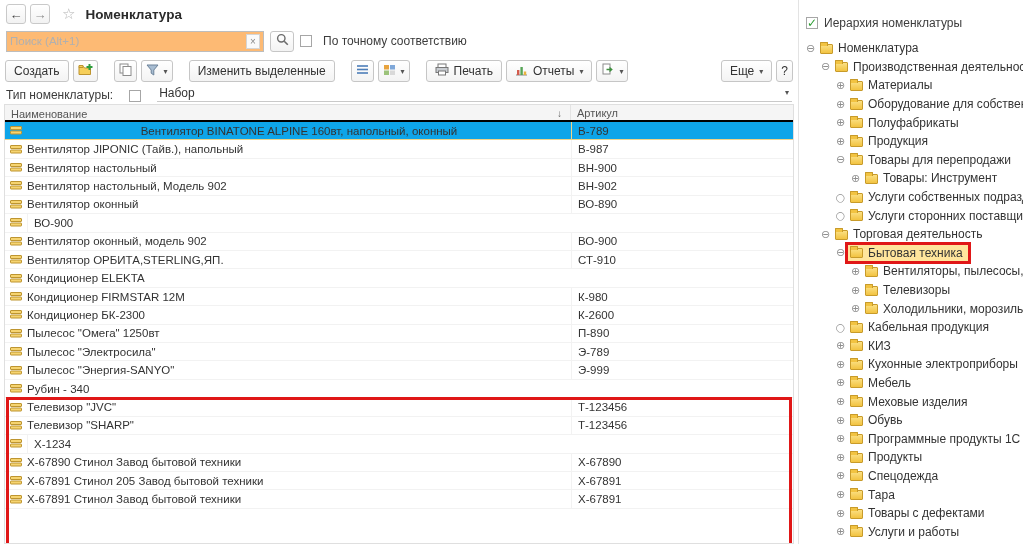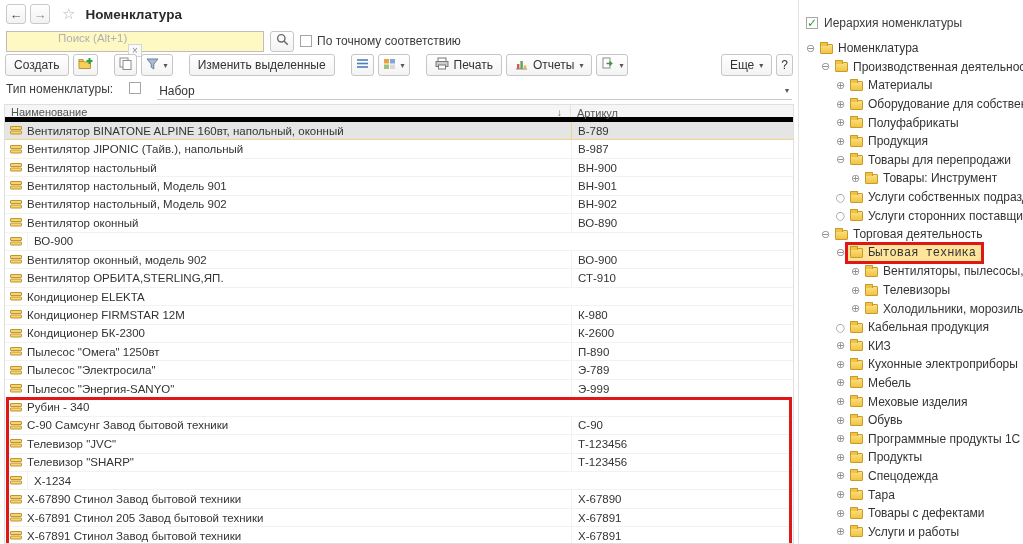--- a/index.html
+++ b/index.html
@@ -13,77 +13,77 @@
   .top-header { height:28px; display:flex; align-items:center; padding:0 6px; gap:4px; }
   .nav-btn { width:20px; height:20px; border:1px solid #C9C9C9; border-radius:3px;
              background:linear-gradient(#FFF,#F2F2F2); color:#444; font-size:13px;
              display:flex; align-items:center; justify-content:center; cursor:pointer; }
   .nav-btn.fwd { color:#8F8F8F; }
   .star { color:#B5B5B5; font-size:15px; margin:0 6px 0 8px; }
   .page-title { font-size:13.5px; font-weight:bold; color:#2B2B2B; }
 
   
   .search-row { height:26px; display:flex; align-items:center; padding:0 6px; gap:6px; }
-  .search-box { width:258px; height:21px; border:1px solid #BDBDBD; display:flex; align-items:center; padding:0 3px; background:#fef9c3;flex-direction:column; }
+  .search-box { width:258px; height:21px; border:1px solid #BDBDBD; display:flex; align-items:center; padding:0 3px; background:#fdba74; }
   .search-box input { flex:1; border:none; outline:none; font-size:11.5px; color:#333; background:transparent;
                       font-family:"Liberation Sans","DejaVu Sans",sans-serif; }
   .search-box input::placeholder { color:#B0B0B0; }
   .search-clear { width:14px; height:15px; border:1px solid #D5D5D5; color:#8A8A8A; font-size:10px;
                   display:flex; align-items:center; justify-content:center; cursor:pointer; background:#FAFAFA; }
   .icon-btn { height:21px; min-width:24px; border:1px solid #C6C6C6; border-radius:3px;
               background:linear-gradient(#FFF,#F3F3F3); display:inline-flex; align-items:center;
               justify-content:center; padding:0 4px; cursor:pointer; }
-  .cb-label { display:flex; align-items:center; gap:5px; font-size:12px; color:#3C3C3C; cursor:pointer; }
+  .cb-label { display:flex; align-items:center; gap:11px; font-size:12px; color:#3C3C3C; cursor:pointer; }
   .cb { width:12px; height:12px; border:1px solid #A6A6A6; background:#fff; display:inline-flex;
         align-items:center; justify-content:center; flex:none; }
   .cb.checked { color:#2E9E34; font-weight:bold; font-size:12px; line-height:10px; }
 
   
-  .toolbar { height:28px; display:flex; align-items:flex-start; padding:0 5px; gap:4px; }
+  .toolbar { height:28px; display:flex; align-items:flex-end; padding:0 5px; gap:4px; }
   .btn { height:22px; border:1px solid #C6C6C6; border-radius:3px; background:linear-gradient(#FFF,#F3F3F3);
          font-size:12px; color:#333; display:inline-flex; align-items:center; gap:5px; padding:0 8px; cursor:pointer;
          white-space:nowrap; }
   .btn.sq { padding:0 4px; }
   .caret { font-size:8px; color:#555; font-family:"DejaVu Sans",sans-serif; }
   .tb-gap { width:8px; }
   .spacer { flex:1; }
 
   
-  .filter-row { height:20px; display:flex; align-items:flex-start; padding:0 6px; gap:16px; font-size:12px; color:#3C3C3C; }
+  .filter-row { height:20px; display:flex; align-items:flex-end; padding:0 6px; gap:16px; font-size:12px; color:#3C3C3C; }
   .combo { flex:1; height:18px; border-bottom:1px solid #C9C9C9; position:relative;
            display:flex; align-items:center; font-size:12px; color:#333; padding-left:2px; cursor:pointer; }
   .combo .caret { position:absolute; right:3px; top:4px; }
 
   
   .table { flex:1; margin:2px 4px 0 4px; border:1px solid #DFDFDF; display:flex; flex-direction:column; overflow:hidden; }
-  .t-head { height:17px; background:#F5F5F5; border-bottom:5px solid #000000; display:flex;
+  .t-head { height:17px; background:#F5F5F5; border-bottom:2px solid #000000; display:flex;
             font-size:11px; color:#555; flex:none; }
   .col-name { width:566px; padding:2px 6px 0 6px; border-right:1px solid #E3E3E3;
               display:flex; justify-content:space-between; align-items:center; }
   .col-article { flex:1; padding:2px 6px 0 6px; }
   .sort-arrow { color:#666; font-size:10px; margin-right:2px; }
   .t-body { flex:1; position:relative; overflow:hidden; }
   .t-row { height:18.43px; display:flex; align-items:center; font-size:11.5px; color:#333;
            border-bottom:1px solid #F2F2F2; cursor:default; }
-  .t-row.selected { background:#e5e5e5; border-bottom-color:#EFD389; }
+  .t-row.selected { background:#0ea5e9; border-bottom-color:#EFD389;text-align:center; }
   .item-icon { width:22px; display:flex; justify-content:center; flex:none; }
   .cell.name { width:544px; overflow:hidden; white-space:nowrap; }
   .cell.article { flex:1; padding-left:6px; border-left:1px solid #F2F2F2; align-self:stretch;
                   display:flex; align-items:center; overflow:hidden; white-space:nowrap; }
   .t-row.selected .cell.article { border-left-color:#EFD389; }
   .red-box { position:absolute; left:1px; right:1px; border:3px solid #E01717; pointer-events:none; z-index:5; }
 
   
   .hier-row { display:flex; align-items:center; gap:6px; font-size:12px; color:#3C3C3C; padding:0 7px 9px 7px; cursor:pointer; }
   .tree { }
   .tree-item { height:18.6px; display:flex; align-items:center; font-size:12px; color:#333; cursor:pointer; }
   .tw { width:15px; text-align:center; color:#8F8F8F; font-size:11px; flex:none;
         font-family:"DejaVu Sans",sans-serif; }
   .node { display:inline-flex; align-items:center; gap:5px; padding:1px 5px 1px 2px; }
-  .node.sel { background:#FFE59C; outline:3px solid #E01717;font-family:Liberation Mono, monospace; }
+  .node.sel { background:#FFE59C; outline:3px solid #E01717; }
   .folder { position:relative; width:13px; height:10px; flex:none; margin-top:1px;
             background:linear-gradient(#FBE084,#F2C341); border:1px solid #C89B2A; border-radius:1px; }
   .folder::before { content:""; position:absolute; left:-1px; top:-3px; width:6px; height:3px;
                     background:#F2C341; border:1px solid #C89B2A; border-bottom:none; border-radius:1px 1px 0 0; }
   .tree-label { white-space:nowrap; }
 </style>
 </head>
 <body>
 
 <div class="app">
@@ -262,30 +262,20 @@
             <span class="cell name">Вентилятор настольный</span>
             <span class="cell article">ВН-900</span>
           </div>
           <div class="t-row">
             <span class="item-icon">
               <svg width="12" height="9" viewBox="0 0 12 9">
                 <rect x="0.5" y="0.5" width="11" height="3" rx="0.5" fill="#F6D470" stroke="#BE9530"></rect>
                 <rect x="0.5" y="5" width="11" height="3" rx="0.5" fill="#F6D470" stroke="#BE9530"></rect>
               </svg>
             </span>
-            <span class="cell name">Вентилятор настольный, Модель 901</span>
-            <span class="cell article">ВН-901</span>
-          </div>
-          <div class="t-row">
-            <span class="item-icon">
-              <svg width="12" height="9" viewBox="0 0 12 9">
-                <rect x="0.5" y="0.5" width="11" height="3" rx="0.5" fill="#F6D470" stroke="#BE9530"></rect>
-                <rect x="0.5" y="5" width="11" height="3" rx="0.5" fill="#F6D470" stroke="#BE9530"></rect>
-              </svg>
-            </span>
             <span class="cell name">Вентилятор настольный, Модель 902</span>
             <span class="cell article">ВН-902</span>
           </div>
           <div class="t-row">
             <span class="item-icon">
               <svg width="12" height="9" viewBox="0 0 12 9">
                 <rect x="0.5" y="0.5" width="11" height="3" rx="0.5" fill="#F6D470" stroke="#BE9530"></rect>
                 <rect x="0.5" y="5" width="11" height="3" rx="0.5" fill="#F6D470" stroke="#BE9530"></rect>
               </svg>
             </span>
@@ -381,30 +371,20 @@
             <span class="cell article">Э-999</span>
           </div>
           <div class="t-row in-red-box">
             <span class="item-icon">
               <svg width="12" height="9" viewBox="0 0 12 9">
                 <rect x="0.5" y="0.5" width="11" height="3" rx="0.5" fill="#F6D470" stroke="#BE9530"></rect>
                 <rect x="0.5" y="5" width="11" height="3" rx="0.5" fill="#F6D470" stroke="#BE9530"></rect>
               </svg>
             </span>
             <span class="cell name">Рубин - 340</span>
-          </div>
-          <div class="t-row in-red-box">
-            <span class="item-icon">
-              <svg width="12" height="9" viewBox="0 0 12 9">
-                <rect x="0.5" y="0.5" width="11" height="3" rx="0.5" fill="#F6D470" stroke="#BE9530"></rect>
-                <rect x="0.5" y="5" width="11" height="3" rx="0.5" fill="#F6D470" stroke="#BE9530"></rect>
-              </svg>
-            </span>
-            <span class="cell name">С-90 Самсунг Завод бытовой техники</span>
-            <span class="cell article">С-90</span>
           </div>
           <div class="t-row in-red-box">
             <span class="item-icon">
               <svg width="12" height="9" viewBox="0 0 12 9">
                 <rect x="0.5" y="0.5" width="11" height="3" rx="0.5" fill="#F6D470" stroke="#BE9530"></rect>
                 <rect x="0.5" y="5" width="11" height="3" rx="0.5" fill="#F6D470" stroke="#BE9530"></rect>
               </svg>
             </span>
             <span class="cell name">Телевизор "JVC"</span>
             <span class="cell article">Т-123456</span>

